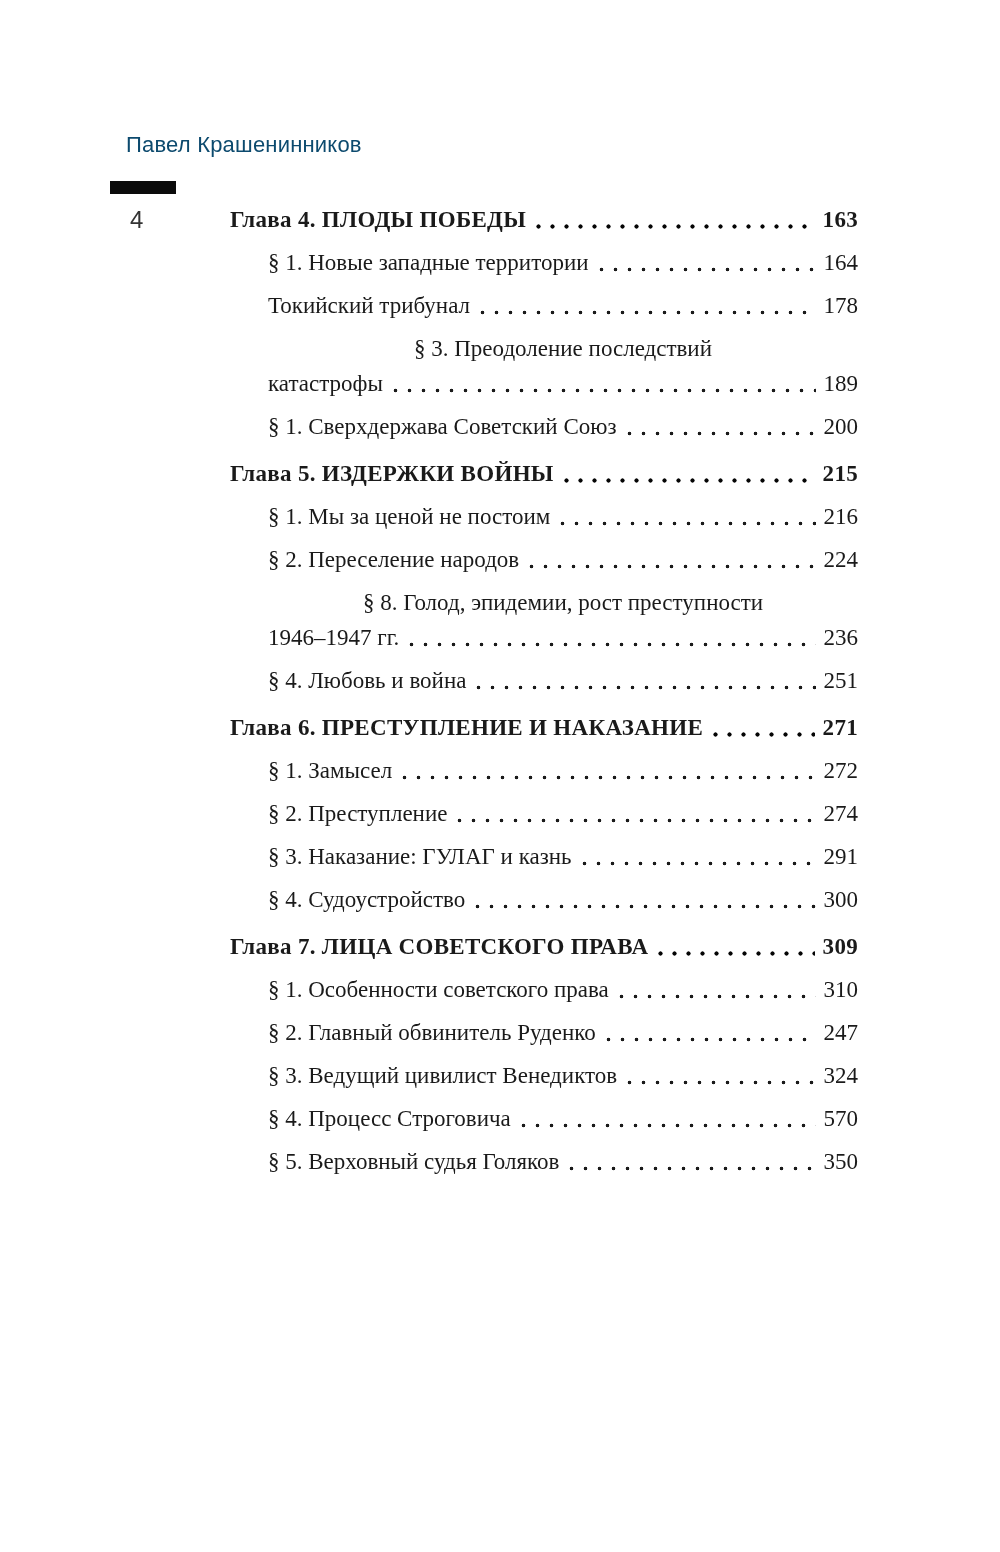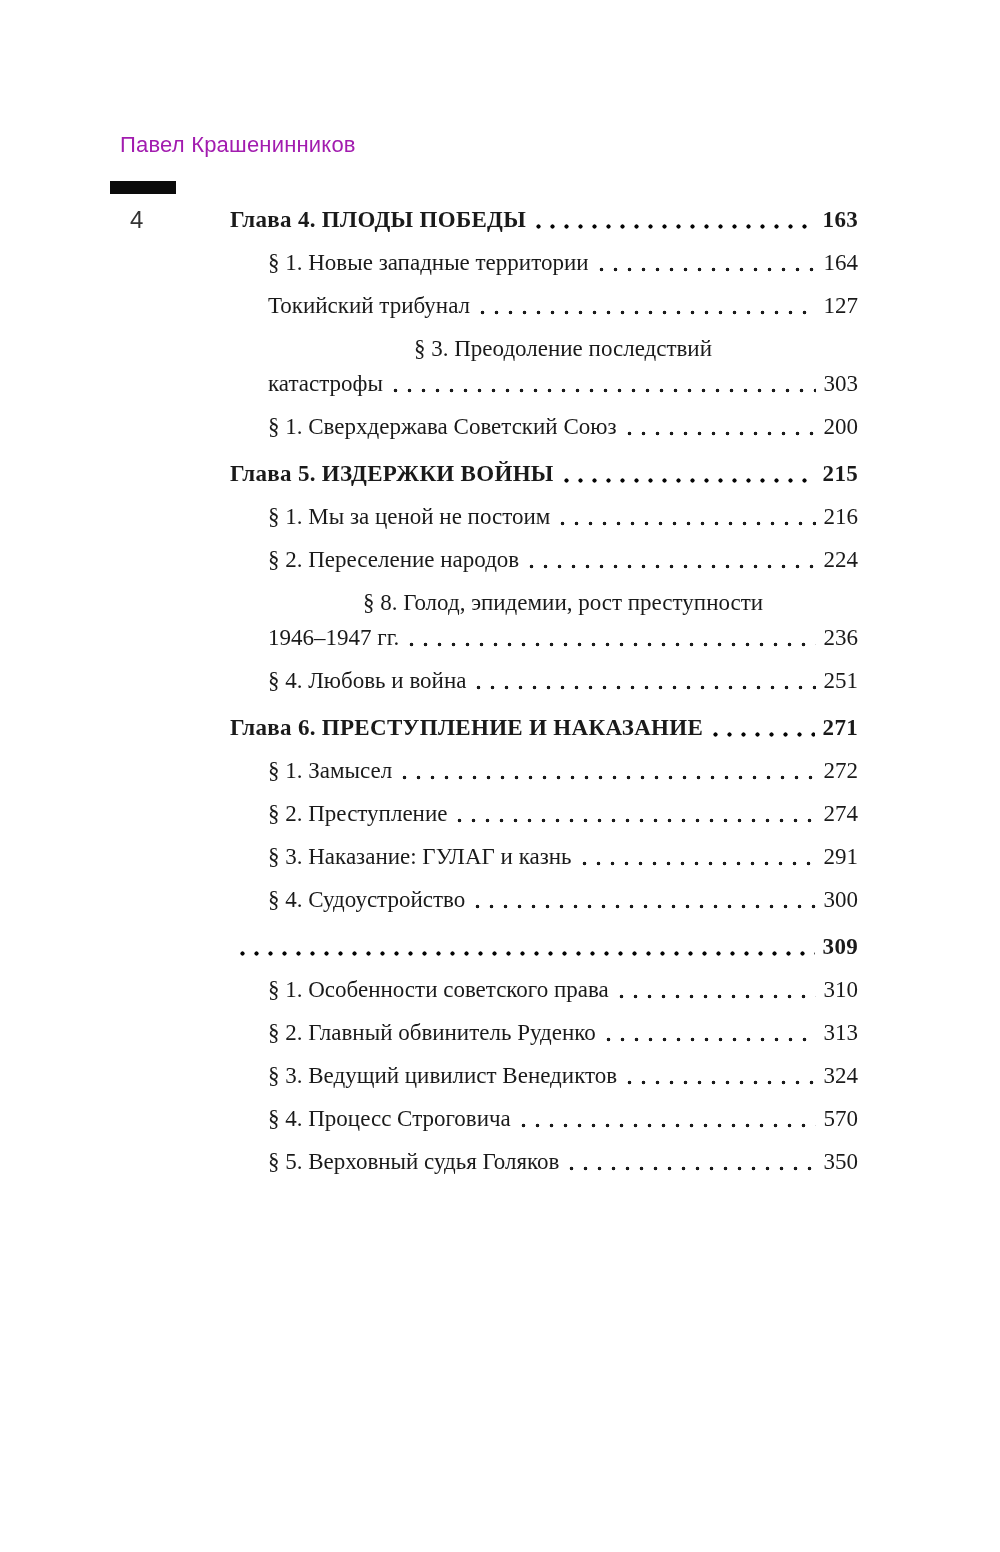--- a/index.html
+++ b/index.html
@@ -11,26 +11,26 @@
     position: relative;
     width: 1000px;
     height: 1552px;
     background: #ffffff;
     overflow: hidden;
     font-family: "Liberation Serif", serif;
     color: #1a1a1a;
   }
   .author {
     position: absolute;
-    left: 120px;
+    left: 126px;
     top: 132px;
     font-family: "Liberation Sans", sans-serif;
     font-size: 22px;
     line-height: 26px;
-    color: #a21caf;
+    color: #0c4a6e;
     letter-spacing: 0.2px;
   }
   .author-rule {
     position: absolute;
     left: 110px;
     top: 181px;
     width: 66px;
     height: 13px;
     background: #0b0b0b;
   }
@@ -98,29 +98,29 @@
           <div class="entry-last">
             <span class="entry-text">§ 1. Новые западные территории</span>
             <span class="leader"></span>
             <span class="pagenum">164</span>
           </div>
         </div>
         <div class="entry item">
           <div class="entry-last">
             <span class="entry-text">Токийский трибунал</span>
             <span class="leader"></span>
-            <span class="pagenum">127</span>
+            <span class="pagenum">178</span>
           </div>
         </div>
         <div class="entry item">
           <div class="entry-line">§ 3. Преодоление последствий</div>
           <div class="entry-last">
             <span class="entry-text">катастрофы</span>
             <span class="leader"></span>
-            <span class="pagenum">303</span>
+            <span class="pagenum">189</span>
           </div>
         </div>
         <div class="entry item">
           <div class="entry-last">
             <span class="entry-text">§ 1. Сверхдержава Советский Союз</span>
             <span class="leader"></span>
             <span class="pagenum">200</span>
           </div>
         </div>
       </section>
@@ -195,36 +195,37 @@
           <div class="entry-last">
             <span class="entry-text">§ 4. Судоустройство</span>
             <span class="leader"></span>
             <span class="pagenum">300</span>
           </div>
         </div>
       </section>
       <section class="toc-section">
         <div class="entry chapter">
           <div class="entry-last">
+            <span class="entry-text">Глава 7. ЛИЦА СОВЕТСКОГО ПРАВА</span>
             <span class="leader"></span>
             <span class="pagenum">309</span>
           </div>
         </div>
         <div class="entry item">
           <div class="entry-last">
             <span class="entry-text">§ 1. Особенности советского права</span>
             <span class="leader"></span>
             <span class="pagenum">310</span>
           </div>
         </div>
         <div class="entry item">
           <div class="entry-last">
             <span class="entry-text">§ 2. Главный обвинитель Руденко</span>
             <span class="leader"></span>
-            <span class="pagenum">313</span>
+            <span class="pagenum">247</span>
           </div>
         </div>
         <div class="entry item">
           <div class="entry-last">
             <span class="entry-text">§ 3. Ведущий цивилист Венедиктов</span>
             <span class="leader"></span>
             <span class="pagenum">324</span>
           </div>
         </div>
         <div class="entry item">

